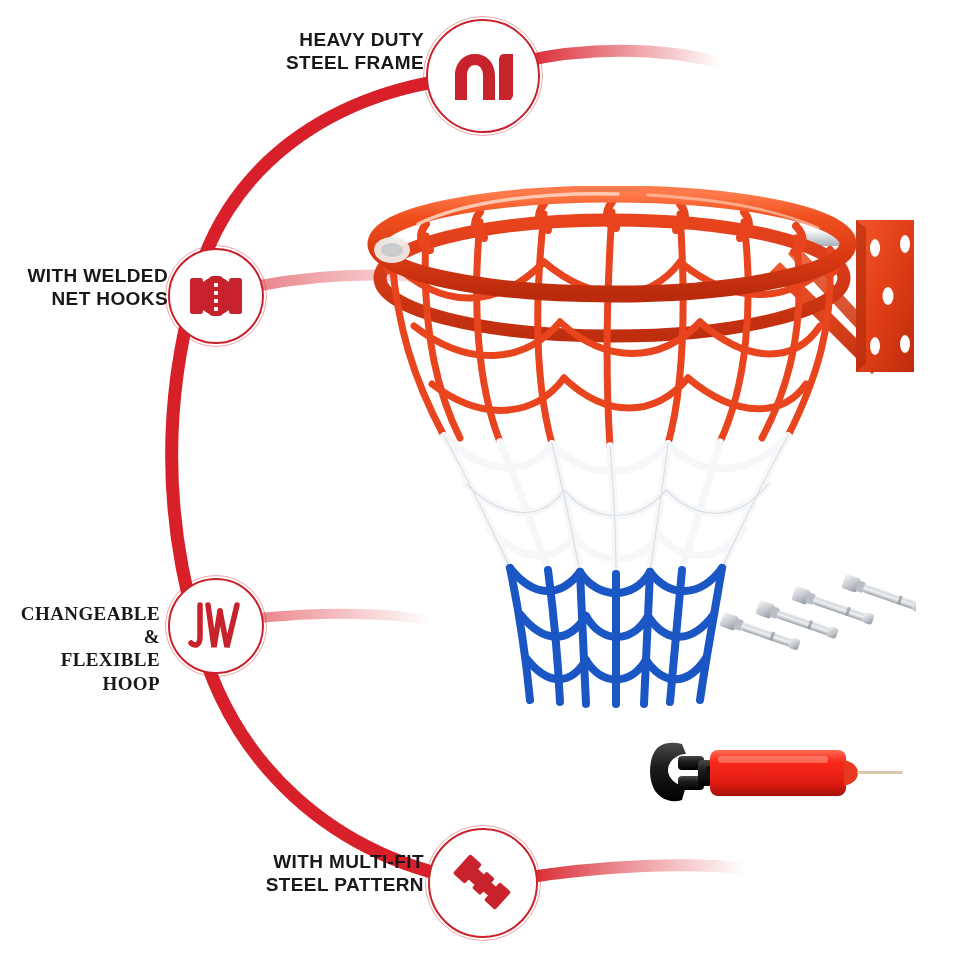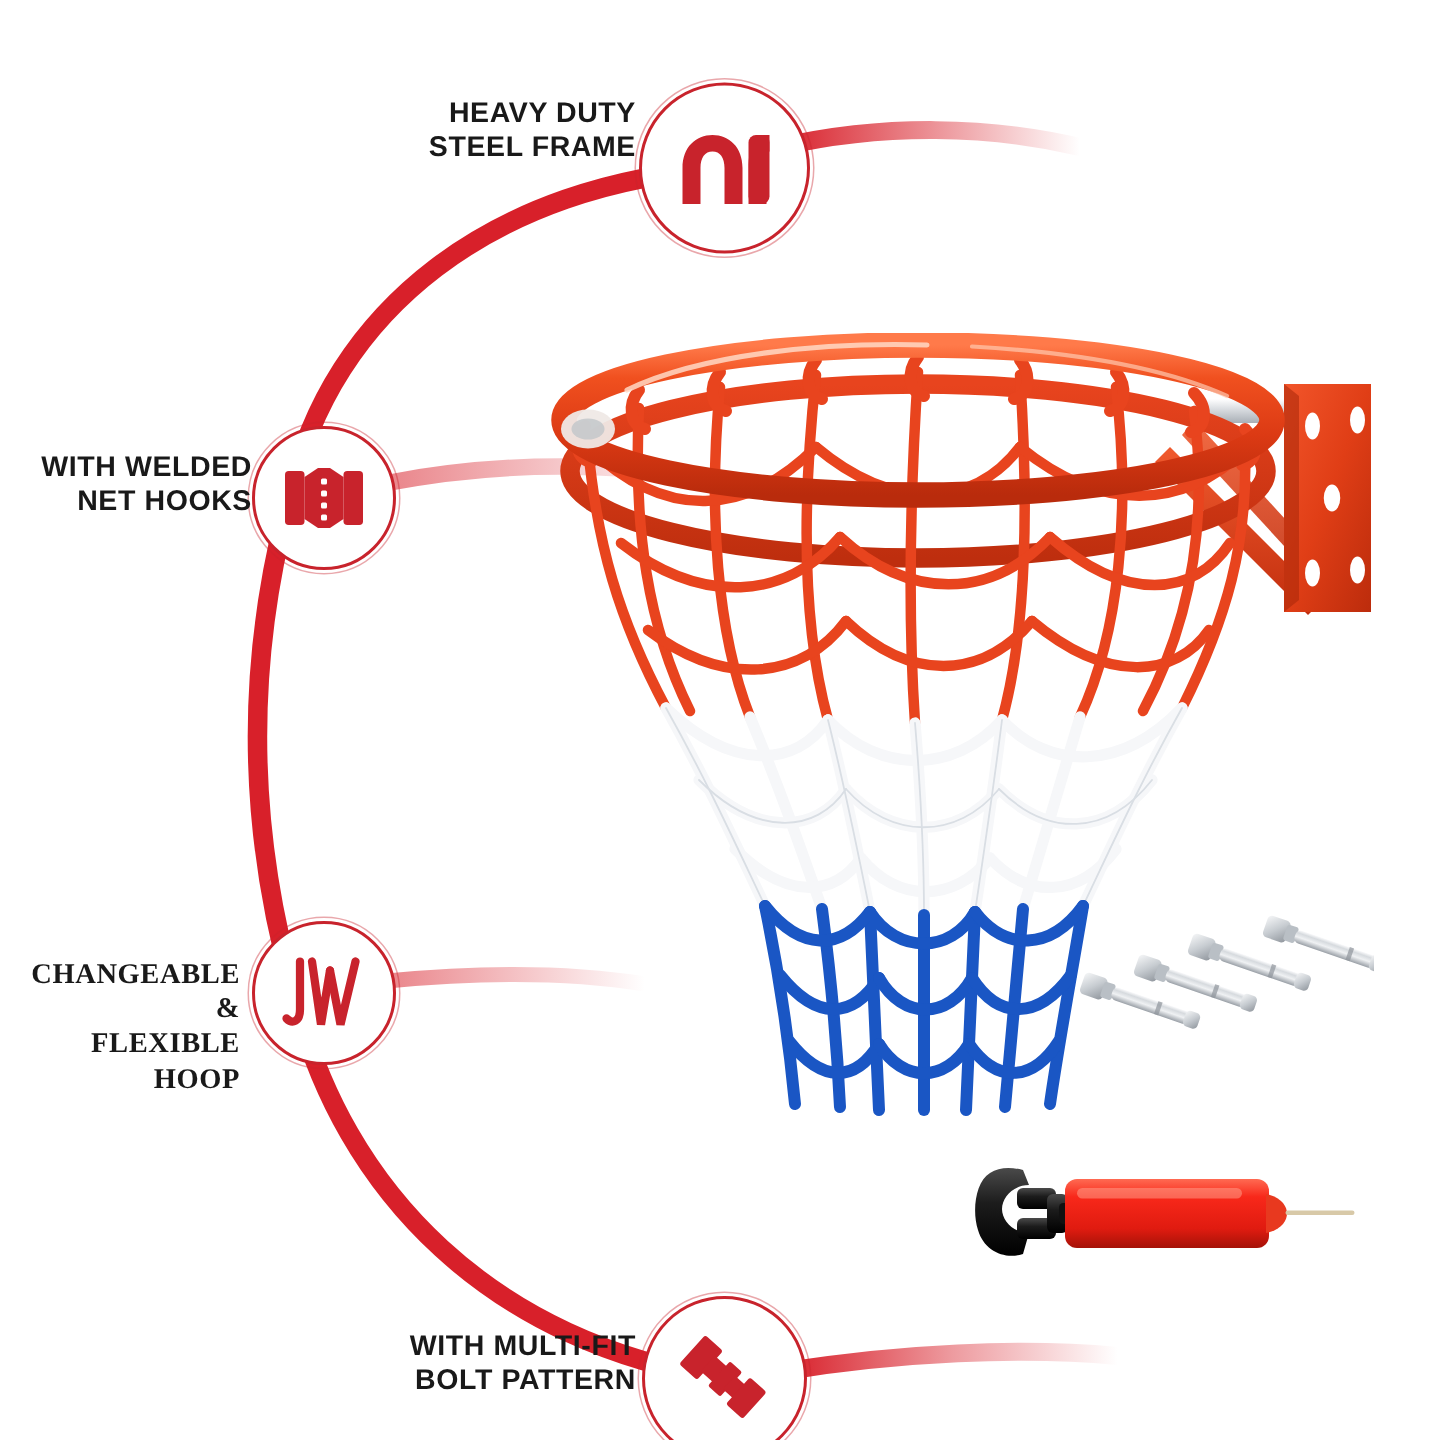--- a/index.html
+++ b/index.html
@@ -4,21 +4,21 @@
 <title>Basketball Hoop Feature Infographic</title>
 <style>
   * { margin:0; padding:0; box-sizing:border-box; }
   html, body { width:960px; height:960px; }
   body {
     background:#ffffff;
     font-family:"Liberation Sans", sans-serif;
     position:relative;
     overflow:hidden;
   }
-  #canvas { position:absolute; inset:0; width:960px; height:840px;margin-top:36px; }
+  #canvas { position:absolute; inset:0; width:960px; height:840px; }
 
   
   .layer { position:absolute; inset:0; }
   .layer-arc      { z-index:1; }
   .layer-product  { z-index:2; }
   .layer-badges   { z-index:4; }
   .layer-labels   { z-index:5; }
 
   
   .callout-label {
@@ -377,16 +377,16 @@
   </div>
 
   <div class="layer layer-labels">
     <div class="callout-label align-right" id="label-0">HEAVY DUTY
 STEEL FRAME</div>
     <div class="callout-label align-right" id="label-1">WITH WELDED
 NET HOOKS</div>
     <div class="callout-label align-right" id="label-2">CHANGEABLE &amp;
 FLEXIBLE HOOP</div>
     <div class="callout-label align-right" id="label-3">WITH MULTI-FIT
-BOLT PATTERN</div>
+STEEL PATTERN</div>
   </div>
 
 </div>
 
 </body></html>

